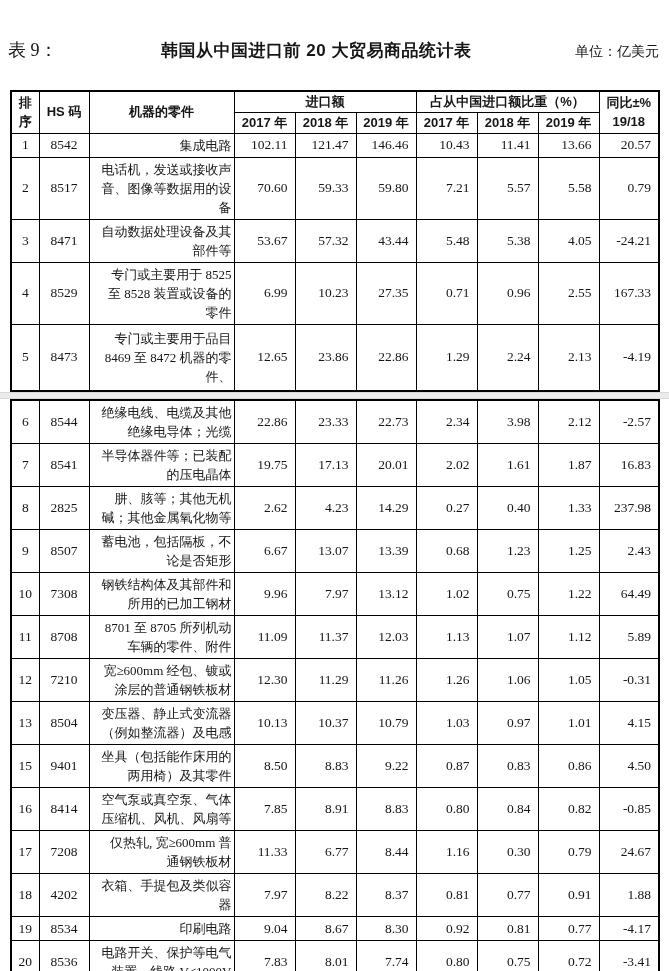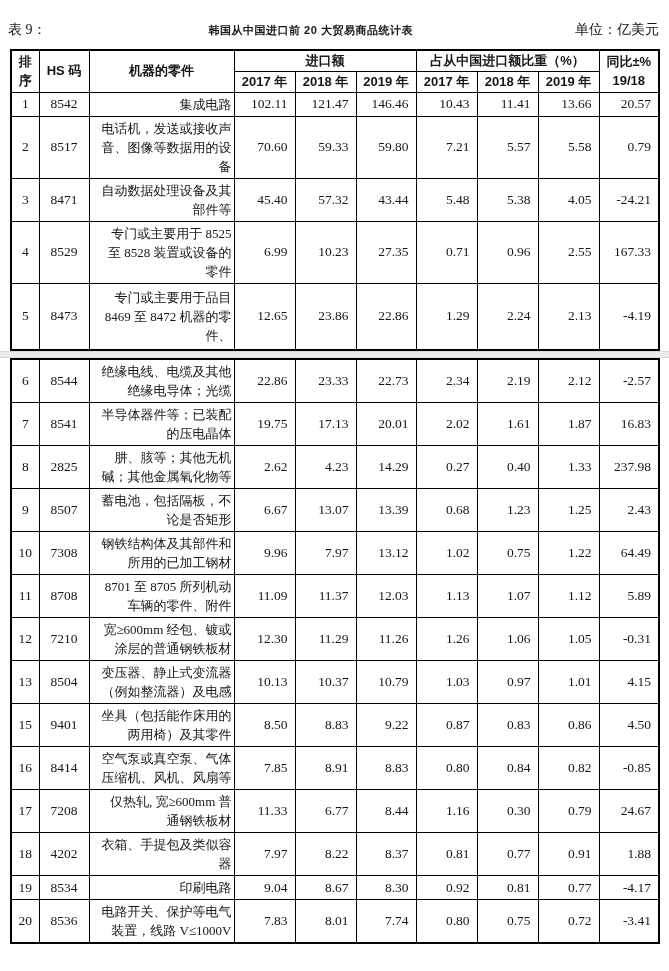--- a/index.html
+++ b/index.html
@@ -5,25 +5,25 @@
   html,body{margin:0;padding:0;}
   body{
     width:669px;height:971px;background:#ffffff;color:#161616;
     font-family:"Liberation Serif", serif;
     position:relative;overflow:hidden;
   }
   .page-head{
     display:flex;align-items:baseline;
     padding:21px 10px 0 8px;
   }
-  .tbl-label{font-size:14px;white-space:nowrap;}
+  .tbl-label{font-size:18px;white-space:nowrap;}
   .page-title{
-    flex:1;text-align:center;margin:1px;
+    flex:1;text-align:center;margin:18px;
     font-family:"Liberation Sans", sans-serif;
-    font-size:11px;font-weight:bold;letter-spacing:0.5px;
+    font-size:17px;font-weight:bold;letter-spacing:0.5px;
   }
   .unit-label{font-size:14px;white-space:nowrap;}
 
   table.stat-table{
     border-collapse:collapse;table-layout:fixed;
     width:648px;margin-left:10px;
     font-family:"Liberation Serif", serif;
   }
   table.sec-a{margin-top:10px;border:2px solid #000;}
   table.sec-b{border:2px solid #000;}
@@ -122,21 +122,21 @@
           <td class="c-num">59.80</td>
           <td class="c-num">7.21</td>
           <td class="c-num">5.57</td>
           <td class="c-num">5.58</td>
           <td class="c-num">0.79</td>
         </tr>
         <tr style="height: 39px;">
           <td class="c-rank">3</td>
           <td class="c-hs">8471</td>
           <td class="c-name">自动数据处理设备及其部件等</td>
-          <td class="c-num">45.40</td>
+          <td class="c-num">53.67</td>
           <td class="c-num">57.32</td>
           <td class="c-num">43.44</td>
           <td class="c-num">5.48</td>
           <td class="c-num">5.38</td>
           <td class="c-num">4.05</td>
           <td class="c-num">-24.21</td>
         </tr>
         <tr style="height: 40px;">
           <td class="c-rank">4</td>
           <td class="c-hs">8529</td>
@@ -181,21 +181,21 @@
     </colgroup>
     <tbody id="tbody-b">
         <tr style="height: 43px;">
           <td class="c-rank">6</td>
           <td class="c-hs">8544</td>
           <td class="c-name">绝缘电线、电缆及其他绝缘电导体；光缆</td>
           <td class="c-num">22.86</td>
           <td class="c-num">23.33</td>
           <td class="c-num">22.73</td>
           <td class="c-num">2.34</td>
-          <td class="c-num">2.19</td>
+          <td class="c-num">3.98</td>
           <td class="c-num">2.12</td>
           <td class="c-num">-2.57</td>
         </tr>
         <tr style="height: 43px;">
           <td class="c-rank">7</td>
           <td class="c-hs">8541</td>
           <td class="c-name">半导体器件等；已装配的压电晶体</td>
           <td class="c-num">19.75</td>
           <td class="c-num">17.13</td>
           <td class="c-num">20.01</td>

